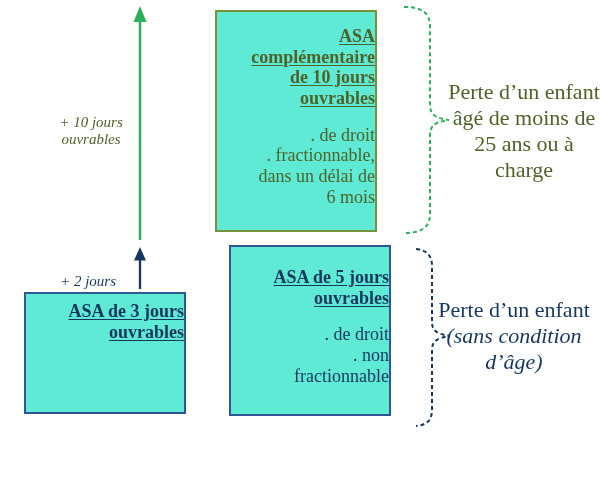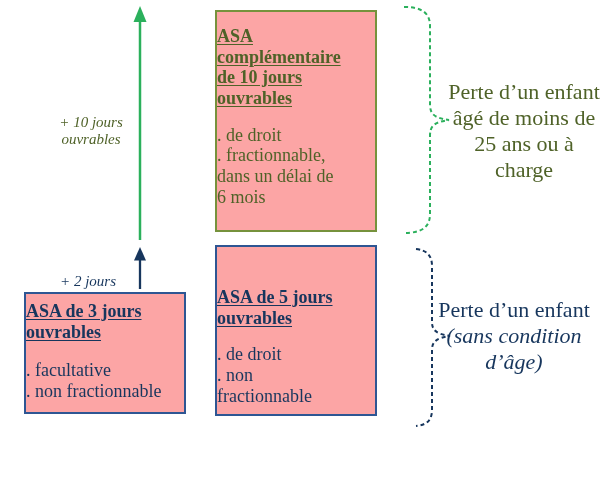--- a/index.html
+++ b/index.html
@@ -29,24 +29,24 @@
     line-height: 1.15;
     width: 112px;
     margin-top: 24px;
   }
   .olive-txt { color: var(--olive-text, #4F6228); }
   .navy-txt  { color: var(--navy-text, #17365D); }
 
   
   .diagram-box {
     box-sizing: border-box;
-    text-align: left;
+    text-align: right;
     font-size: 18px;
     line-height: 1.15;
-    background: #fca5a5;
+    background: #5eead4;
   }
   .box-olive { border: 2px solid var(--olive-border, #76923C); color: var(--olive-text, #4F6228); }
   .box-blue  { border: 2px solid var(--blue-border, #2E5693); color: var(--navy-text, #17365D); }
   .box-title {
     font-weight: bold;
     text-decoration: underline;
     text-underline-offset: 2px;
     display: block;
   }
   .box-body { display: block; }
@@ -99,33 +99,31 @@
     <span class="box-title ml">ASA
 complémentaire
 de 10 jours
 ouvrables</span>
     <span class="box-body ml" style="margin-top:16px;">. de droit
 . fractionnable,
 dans un délai de
 6 mois</span>
   </div>
 
-  <div class="abs diagram-box box-blue" style="left:215px; top:245px; width:162px; height:171px; padding-top:40px;">
+  <div class="abs diagram-box box-blue" style="left:229px; top:245px; width:162px; height:171px; padding-top:20px;">
     <span class="box-title ml">ASA de 5 jours
 ouvrables</span>
     <span class="box-body ml" style="margin-top:16px;">. de droit
 . non
 fractionnable</span>
   </div>
 
   <div class="abs diagram-box box-blue" style="left:24px; top:292px; width:162px; height:122px; padding-top:7px;">
     <span class="box-title ml">ASA de 3 jours
 ouvrables</span>
-    <span class="box-body ml" style="margin-top:18px;">. facultative
-. non fractionnable</span>
   </div>
 
   <svg class="abs brace" style="left:394px; top:2px;" width="62" height="236">
     <path class="green-stroke" d="M 10 5 C 28 5, 36 11, 36 24 L 36 102 C 36 112, 40 116, 55 118 C 40 120, 36 124, 36 134 L 36 212 C 36 225, 28 231, 10 231"></path>
   </svg>
 
   <svg class="abs brace" style="left:394px; top:242px;" width="62" height="190">
     <path class="navy-stroke" d="M 22 7 C 33 8, 38 14, 38 24 L 38 80 C 38 88, 42 92, 56 94 C 42 96, 38 100, 38 108 L 38 168 C 38 178, 33 183, 22 184"></path>
   </svg>
 

